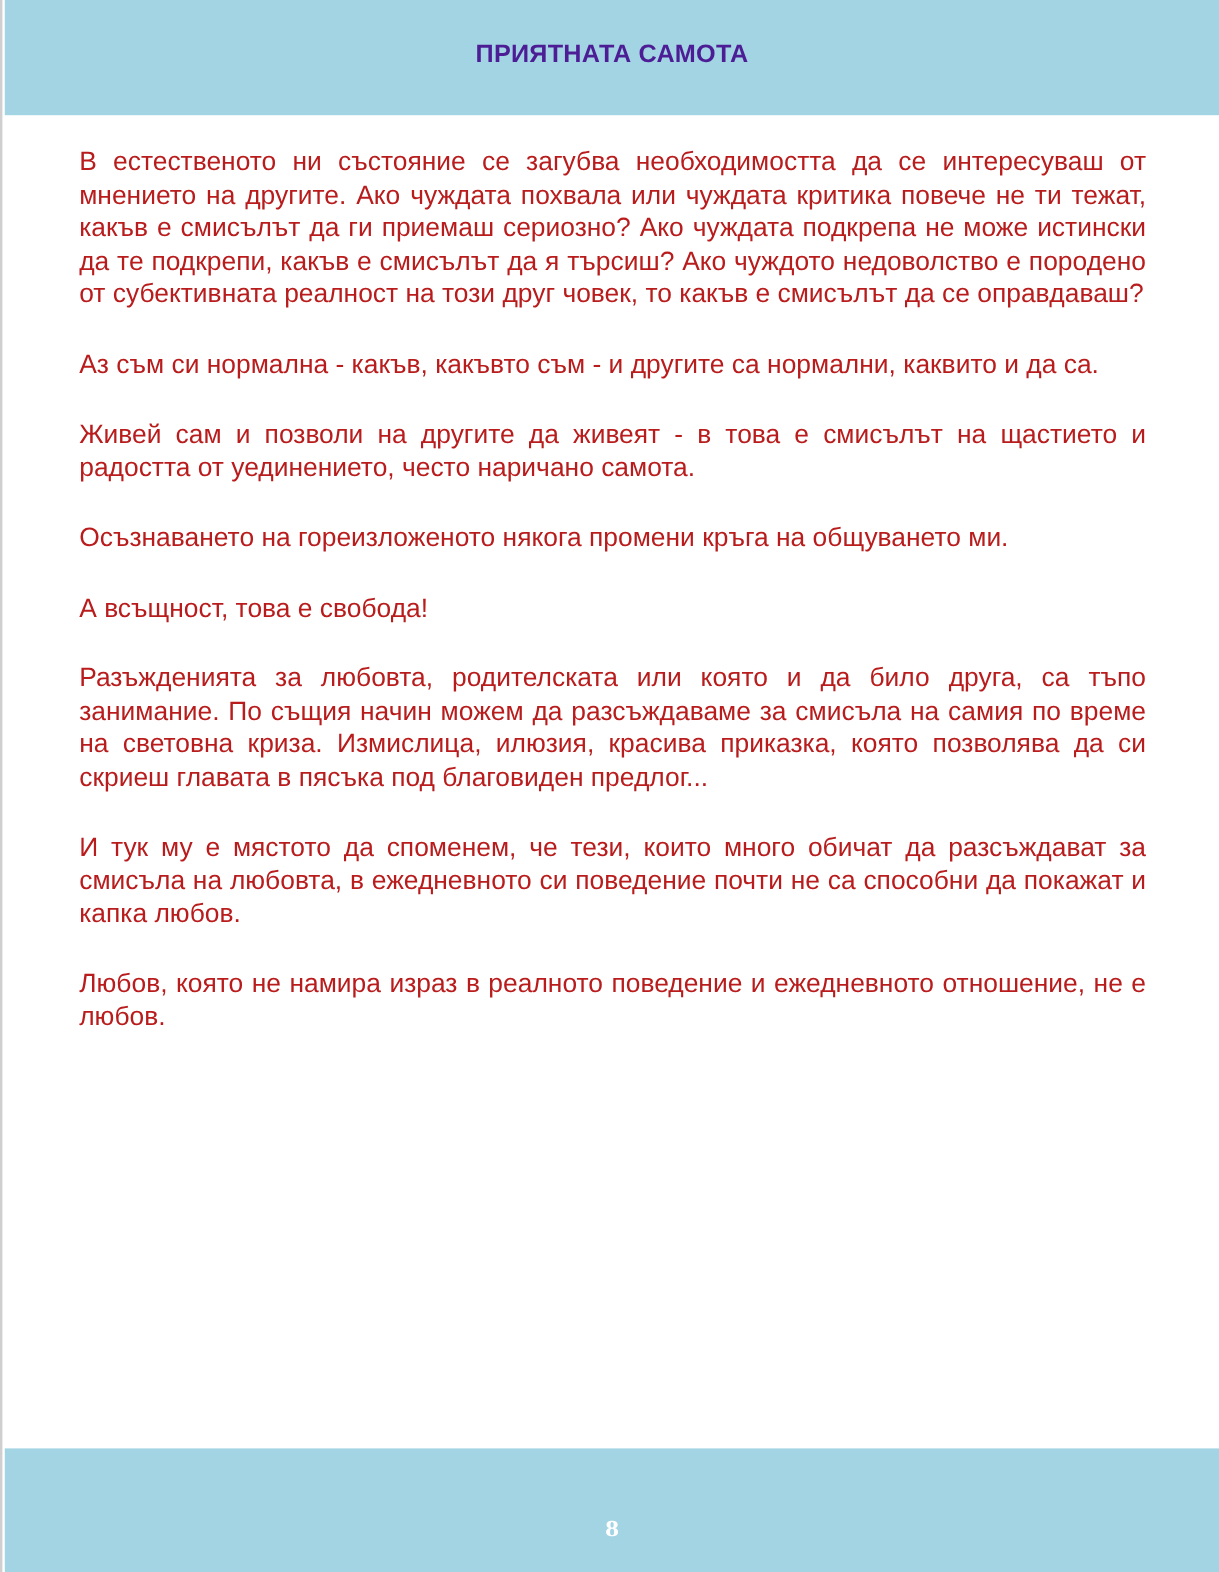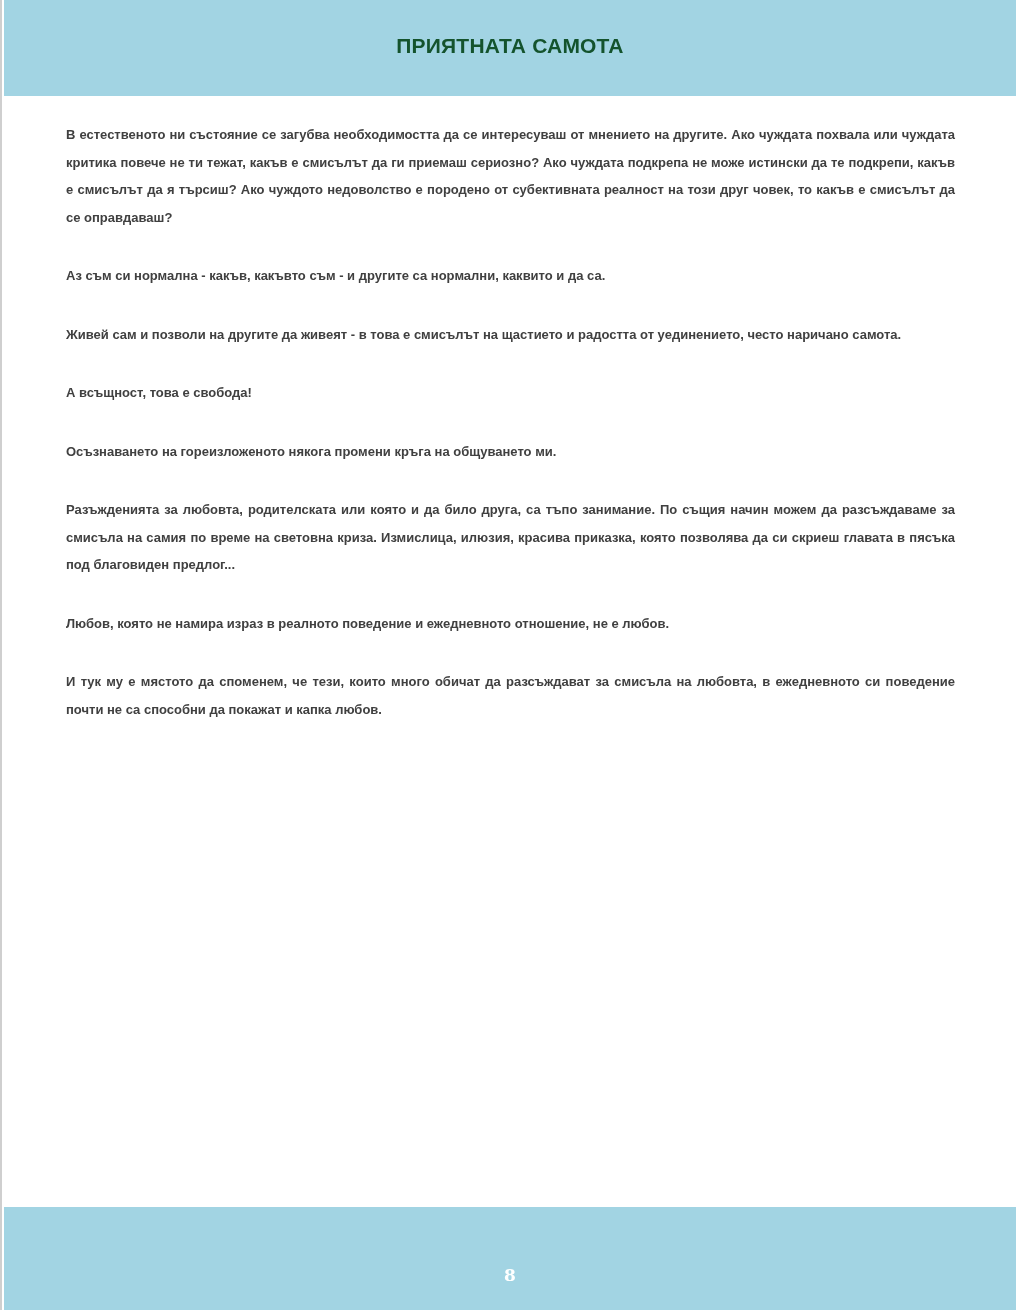--- a/index.html
+++ b/index.html
@@ -1,39 +1,39 @@
 <!DOCTYPE html>
 <html><head>
 <meta charset="utf-8">
 <style>
   html, body { margin: 0; padding: 0; }
   body { width: 1016px; height: 1310px; background: #ffffff; position: relative; overflow: hidden; font-family: "Liberation Sans", sans-serif; }
   .page { position: absolute; left: 0; top: 0; width: 1016px; height: 1310px; border-left: 2px solid #cfcfcf; box-sizing: border-box; background: #fff; }
   .header { position: absolute; left: 2px; top: 0; right: 0; height: 96px; background: #a2d4e3; }
-  .header-title { position: absolute; left: 0; right: 0; top: 34px; text-align: center; color: #14532d; font-size: 21px; font-weight: bold; letter-spacing: 0.2px; }
-  .content { position: absolute; left: 64px; top: 121px; width: 889px; color: #404040; font-size: 13px; line-height: 27.5px; font-weight: bold; }
+  .header-title { position: absolute; left: 0; right: 0; top: 34px; text-align: center; color: #4c1d95; font-size: 21px; font-weight: bold; letter-spacing: 0.2px; }
+  .content { position: absolute; left: 64px; top: 121px; width: 889px; color: #b91c1c; font-size: 22px; line-height: 27.5px; }
   .content p { margin: 0 0 31px 0; text-align: justify; }
   .footer { position: absolute; left: 2px; right: 0; top: 1207px; bottom: 0; background: #a2d4e3; }
   .page-number { position: absolute; left: 0; right: 0; top: 58px; text-align: center; color: #ffffff; font-family: "DejaVu Serif", serif; font-weight: bold; font-size: 17px; }
 </style>
 </head>
 <body>
 
 <div class="page">
   <div class="header">
     <div class="header-title">ПРИЯТНАТА САМОТА</div>
   </div>
 
   <div class="content">
     <p>В естественото ни състояние се загубва необходимостта да се интересуваш от мнението на другите. Ако чуждата похвала или чуждата критика повече не ти тежат, какъв е смисълът да ги приемаш сериозно? Ако чуждата подкрепа не може истински да те подкрепи, какъв е смисълът да я търсиш? Ако чуждото недоволство е породено от субективната реалност на този друг човек, то какъв е смисълът да се оправдаваш?</p>
     <p>Аз съм си нормална - какъв, какъвто съм - и другите са нормални, каквито и да са.</p>
     <p>Живей сам и позволи на другите да живеят - в това е смисълът на щастието и радостта от уединението, често наричано самота.</p>
+    <p>Осъзнаването на гореизложеното някога промени кръга на общуването ми.</p>
     <p>А всъщност, това е свобода!</p>
-    <p>Осъзнаването на гореизложеното някога промени кръга на общуването ми.</p>
     <p>Разъжденията за любовта, родителската или която и да било друга, са тъпо занимание. По същия начин можем да разсъждаваме за смисъла на самия по време на световна криза. Измислица, илюзия, красива приказка, която позволява да си скриеш главата в пясъка под благовиден предлог...</p>
+    <p>И тук му е мястото да споменем, че тези, които много обичат да разсъждават за смисъла на любовта, в ежедневното си поведение почти не са способни да покажат и капка любов.</p>
     <p>Любов, която не намира израз в реалното поведение и ежедневното отношение, не е любов.</p>
-    <p>И тук му е мястото да споменем, че тези, които много обичат да разсъждават за смисъла на любовта, в ежедневното си поведение почти не са способни да покажат и капка любов.</p>
   </div>
 
   <div class="footer">
     <div class="page-number">8</div>
   </div>
 </div>
 
 </body></html>

